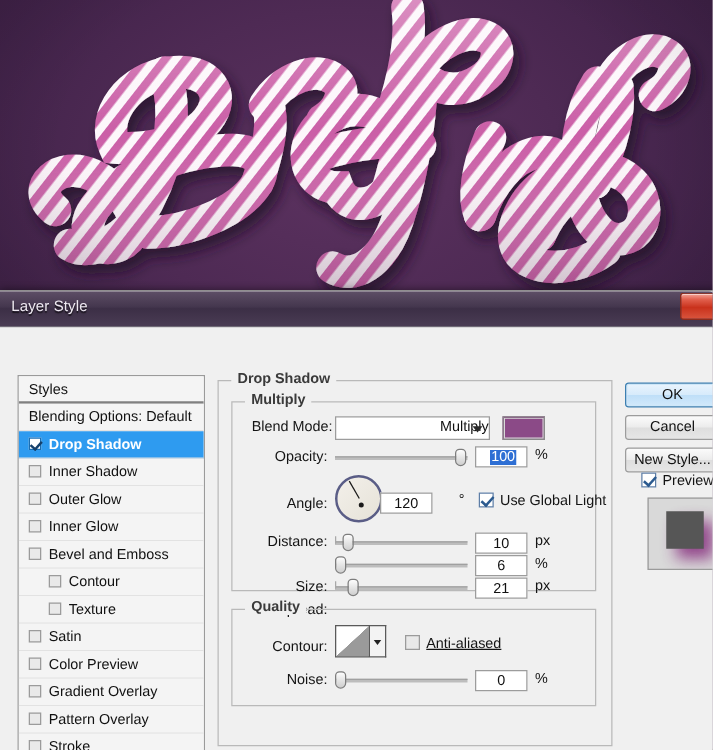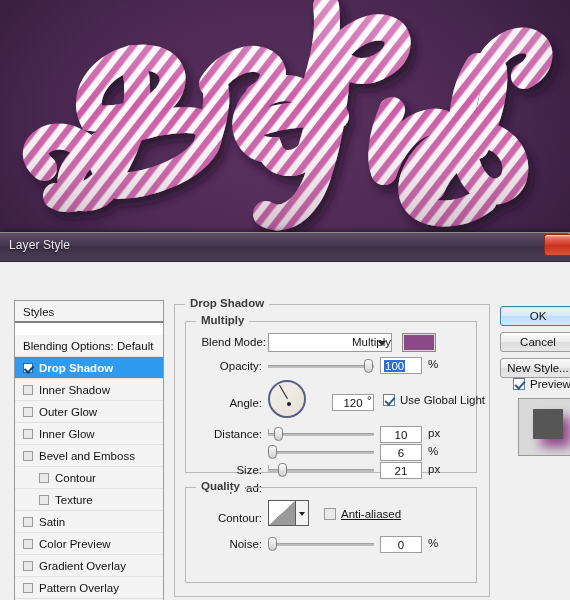--- a/index.html
+++ b/index.html
@@ -69,21 +69,21 @@
     border-bottom:2px solid #808080;box-sizing:border-box;
   }
   .sl-row{
     position:relative;height:22px;line-height:22px;
     font-size:11.5px;color:#111;
     border-bottom:1px solid #e2e2e2;
     padding-left:8px;box-sizing:border-box;
     background:#f4f4f4;
     white-space:nowrap;
   }
-  .sl-row.plain{padding-left:8px;margin-top:12px;}
+  .sl-row.plain{padding-left:8px;}
   .sl-row.sel{background:#2e9bf0;color:#fff;font-weight:bold;}
   .sl-row .cb{
     display:inline-block;width:10px;height:10px;vertical-align:-1px;
     border:1px solid #9b9b9b;background:#e9e9e9;margin-right:6px;
     box-sizing:border-box;position:relative;
   }
   .sl-row.sel .cb{background:#fff;border-color:#1a6fb5;}
   .sl-row.sel .cb::after{
     content:"";position:absolute;left:2px;top:0px;width:4px;height:7px;
     border:solid #15406b;border-width:0 2px 2px 0;transform:rotate(42deg);
@@ -95,31 +95,31 @@
   .group{
     position:absolute;border:1px solid #b9b9b9;box-sizing:border-box;
     background:transparent;
   }
   .group > .legend{
     position:absolute;top:-8px;left:10px;padding:0 5px;background:#f0f0f0;
     font-size:11.5px;font-weight:bold;color:#3a3a3a;white-space:nowrap;
   }
   #grp-drop{left:0;top:12px;width:316px;height:293px;}
   #grp-struct{left:10px;top:16px;width:292px;height:152px;}
-  #grp-quality{left:10px;top:182px;width:292px;height:96px;}
+  #grp-quality{left:10px;top:182px;width:292px;height:78px;}
 
   .lbl{position:absolute;font-size:11.5px;color:#141414;text-align:right;white-space:nowrap;}
   .unit{position:absolute;font-size:11.5px;color:#141414;}
 
   .field{
     position:absolute;height:17px;line-height:16px;
     border:1px solid #9c9c9c;background:#fff;box-sizing:border-box;
     font-size:11.5px;color:#111;text-align:center;
   }
-  .field.sel-text{text-align:left;padding-left:3px;}
+  .field.sel-text{text-align:center;padding-left:3px;}
   .field.sel-text span{background:#2e6fd4;color:#fff;padding:0 1px;}
 
   .combo{
     position:absolute;height:19px;border:1px solid #9c9c9c;background:#fff;
     box-sizing:border-box;font-size:11.5px;color:#111;line-height:17px;padding-left:6px;
   }
   .combo .arrow{
     position:absolute;right:5px;top:7px;width:0;height:0;
     border-left:4px solid transparent;border-right:4px solid transparent;
     border-top:5px solid #2a2a2a;
@@ -336,21 +336,21 @@
             <div class="thumb" style="left:96px;"></div>
           </div>
           <div class="field sel-text" style="left:194px;top:35px;width:42px;"><span>100</span></div>
           <div class="unit" style="left:242px;top:36px;">%</div>
 
           <div class="lbl" style="left:4px;top:75px;width:72px;">Angle:</div>
           <div id="dial" style="left:82px;top:58px;">
             <div class="needle"></div>
             <div class="hub"></div>
           </div>
-          <div class="field" style="left:146px;top:72px;width:42px;"><span>120</span></div>
+          <div class="field" style="left:118px;top:72px;width:42px;"><span>120</span></div>
           <div class="unit" style="left:181px;top:72px;">°</div>
           <div class="chk on" style="left:197px;top:72px;">
             <span class="box"></span><span>Use Global Light</span>
           </div>
 
           <div class="lbl" style="left:0px;top:106px;width:76px;">Distance:</div>
           <div class="slider" style="left:82px;top:105px;width:106px;">
             <div class="track"></div>
             <div class="endtick"></div>
             <div class="thumb" style="left:6px;"></div>

